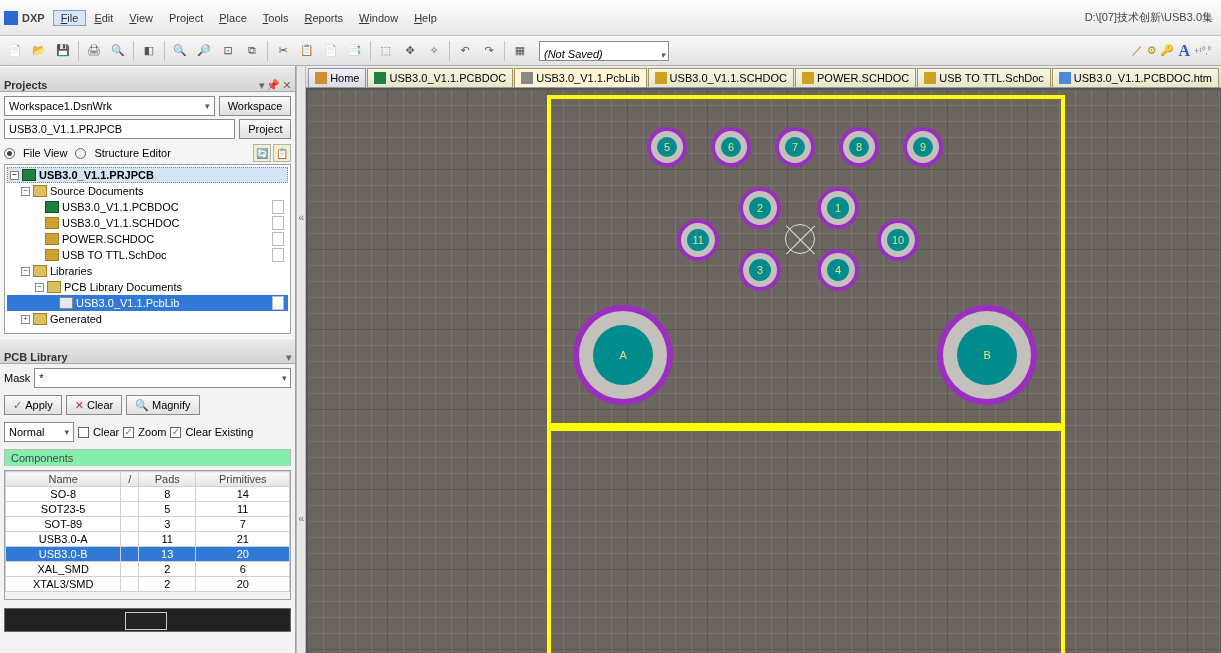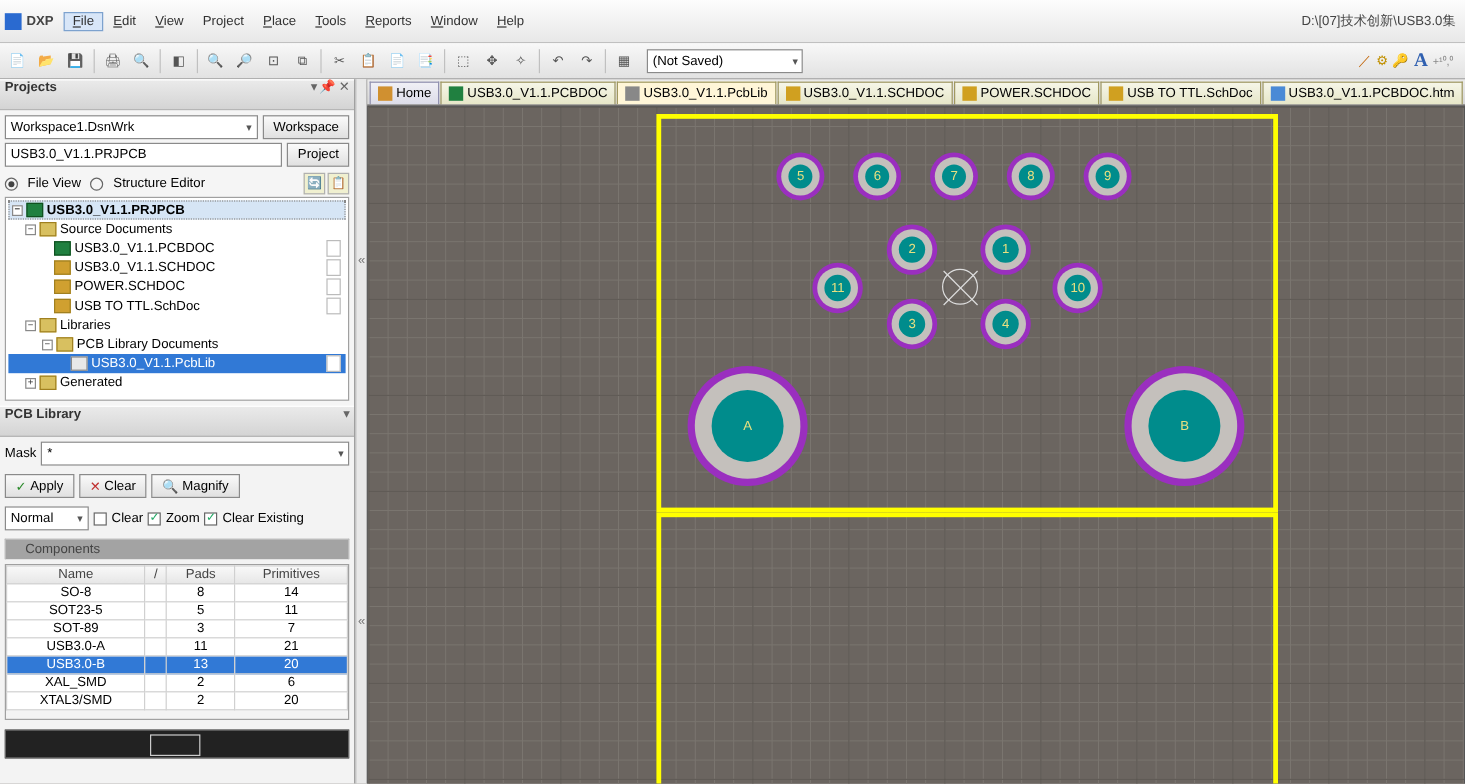--- a/index.html
+++ b/index.html
@@ -11,28 +11,28 @@
 .app-name { font-weight: bold; color: #444; margin-right: 8px; }
 .menu-item { padding: 2px 8px; color: #333; cursor: default; }
 .menu-item.open { background: #d8e6f8; border: 1px solid #7da2ce; padding: 1px 7px; }
 .menu-item u { text-decoration: underline; }
 .titlebar-path { margin-left: auto; color: #444; padding-right: 4px; }
 
 
 .toolbar { height: 30px; background: linear-gradient(#f8f8f8,#e2e2e2); border-bottom: 1px solid #b0b0b0; display: flex; align-items: center; padding: 0 4px; gap: 2px; }
 .tbtn { width: 22px; height: 22px; display: flex; align-items: center; justify-content: center; color: #555; border: 1px solid transparent; }
 .tsep { width: 1px; height: 20px; background: #c0c0c0; margin: 0 2px; }
-.combo { height: 20px; border: 1px solid #8a8a8a; background: white; padding: 0 8px 0 4px; min-width: 130px; position: relative; display: flex; align-items: center; }
+.combo { height: 20px; border: 1px solid #8a8a8a; background: white; padding: 0 8px 0 4px; min-width: 130px; position: relative; display: flex; align-items: flex-end; font-style: italic; }
 .combo::after { content: "▾"; position: absolute; right: 3px; font-size: 9px; color: #555; }
 .toolbar-right { margin-left: auto; display: flex; gap: 4px; align-items: center; padding-right: 6px; }
 
 
 .layout { display: flex; height: calc(100% - 50px); }
 .leftcol { width: 310px; background: #f3f3f3; border-right: 1px solid #a0a0a0; display: flex; flex-direction: column; overflow: hidden; }
-.panel-header { height: 18px; background: linear-gradient(#eaeaea,#d4d4d4); border-top: 1px solid #fff; border-bottom: 1px solid #a8a8a8; display: flex; align-items: flex-end; padding: 12px 4px; }
+.panel-header { height: 18px; background: linear-gradient(#eaeaea,#d4d4d4); border-top: 1px solid #fff; border-bottom: 1px solid #a8a8a8; display: flex; align-items: flex-start; padding: 12px 4px; }
 .panel-header .ph-title { font-weight: bold; color: #333; }
 .panel-header .ph-ctrls { margin-left: auto; display: flex; gap: 2px; color: #666; font-size: 9px; }
 .panel-body { background: #f5f5f5; padding: 4px; }
 .row { display: flex; gap: 4px; align-items: center; margin-bottom: 3px; }
 .textinput { flex: 1; height: 20px; border: 1px solid #8a8a8a; background: white; padding: 0 4px; display: flex; align-items: center; position: relative; }
 .textinput.dd::after { content: "▾"; position: absolute; right: 4px; font-size: 9px; color: #555; }
 .btn { height: 20px; padding: 0 8px; border: 1px solid #8a8a8a; background: linear-gradient(#fafafa,#e0e0e0); display: flex; align-items: center; }
 .radio-row { display: flex; gap: 8px; align-items: center; padding: 2px 0; justify-content: center; }
 .radio { width: 11px; height: 11px; border: 1px solid #666; border-radius: 50%; display: inline-flex; align-items: center; justify-content: center; }
 .radio.on::after { content: ""; width: 5px; height: 5px; background: #444; border-radius: 50%; }
@@ -49,21 +49,21 @@
 .node-icon.pcb { background: #208040; border-color: #105020; }
 .node-icon.sch { background: #d0a030; }
 .node-status { margin-left: auto; width: 12px; height: 14px; border: 1px solid #bbb; background: white; margin-right: 4px; }
 
 
 .lib-body { padding: 4px; display: flex; flex-direction: column; gap: 4px; }
 .checkbox { width: 11px; height: 11px; border: 1px solid #666; display: inline-flex; align-items: center; justify-content: center; font-size: 9px; background: white; }
 .checkbox.on::after { content: "✓"; color: #2a6; font-size: 10px; line-height: 1; }
 
 
-.comp-head { background: #a3a3a3; padding: 2px 16px; color: #444; border: 1px solid #bbb; border-bottom: none; }
+.comp-head { background: #86efac; padding: 2px 6px; color: #444; border: 1px solid #bbb; border-bottom: none; }
 .table { width: 100%; border-collapse: collapse; background: white; }
 .table th, .table td { border: 1px solid #d0d0d0; padding: 1px 4px; text-align: center; height: 15px; font-weight: normal; }
 .table th { background: linear-gradient(#f8f8f8,#e6e6e6); color: #444; }
 .table tr.selrow td { background: #3179d6; color: white; }
 .table-wrap { border: 1px solid #a0a0a0; height: 130px; overflow: auto; }
 
 
 .preview-strip { height: 24px; background: #222; margin-top: 4px; border: 1px solid #666; position: relative; }
 .preview-strip::after { content: ""; position: absolute; left: 120px; top: 3px; width: 40px; height: 16px; border: 1px solid #ccc; }
 

